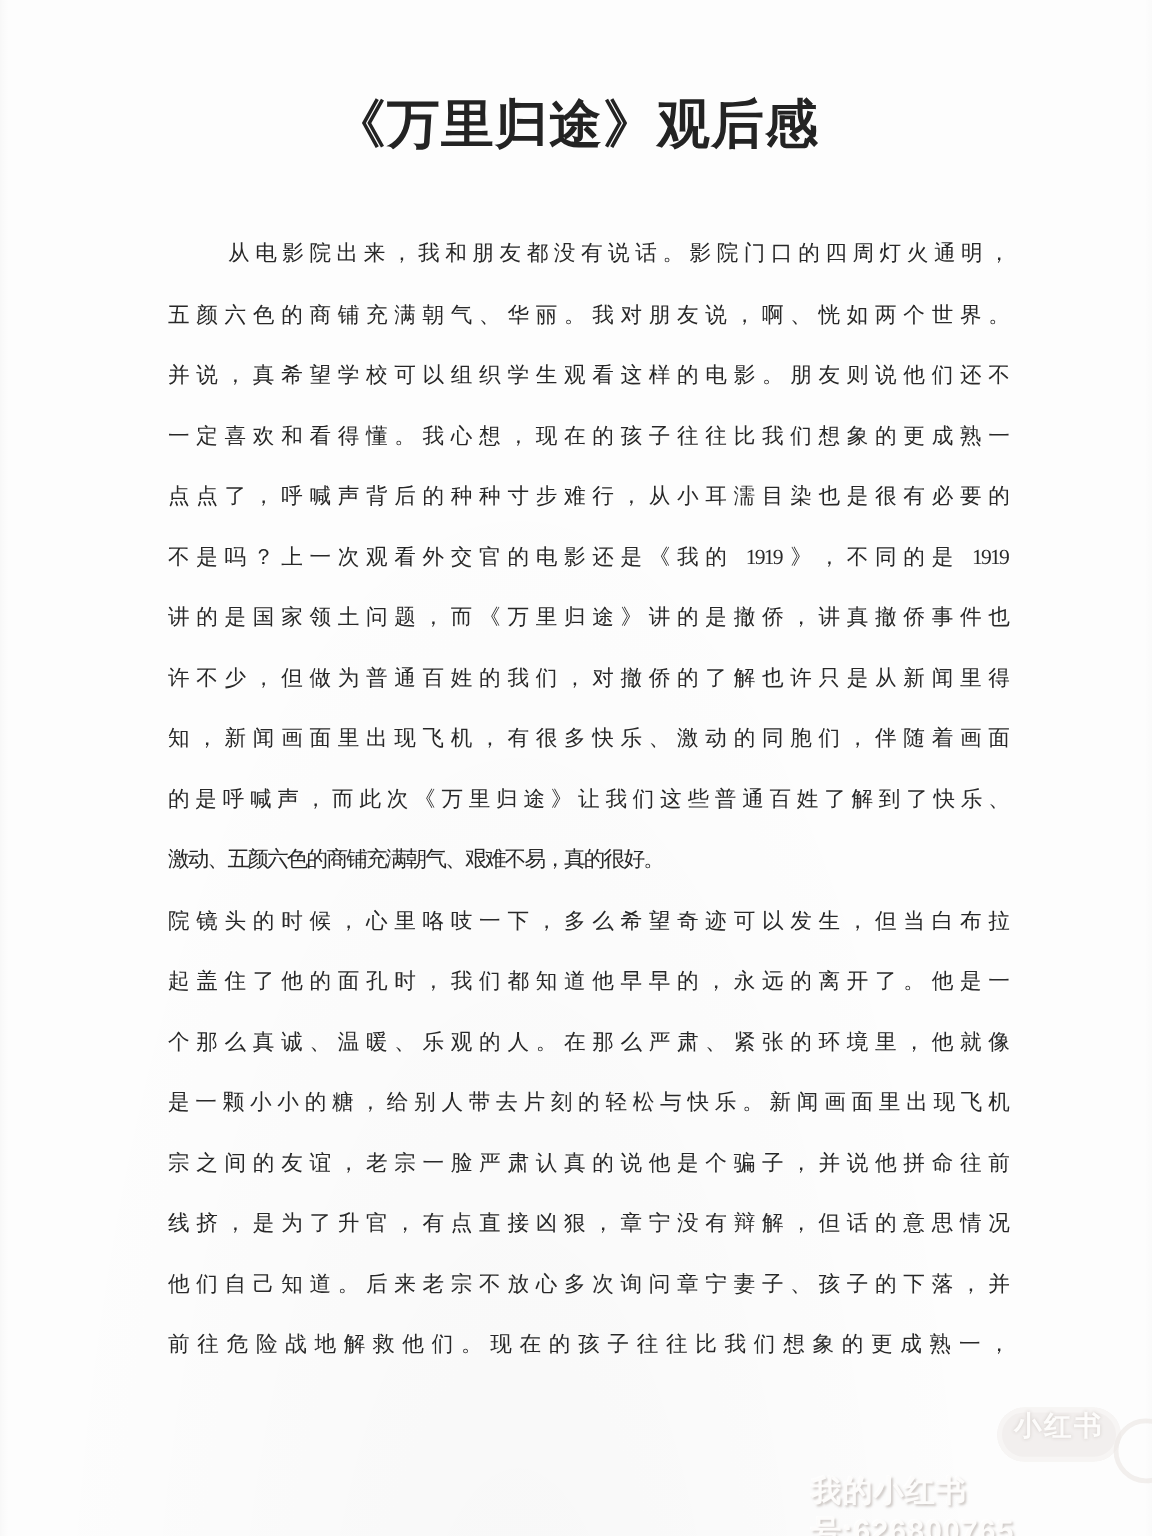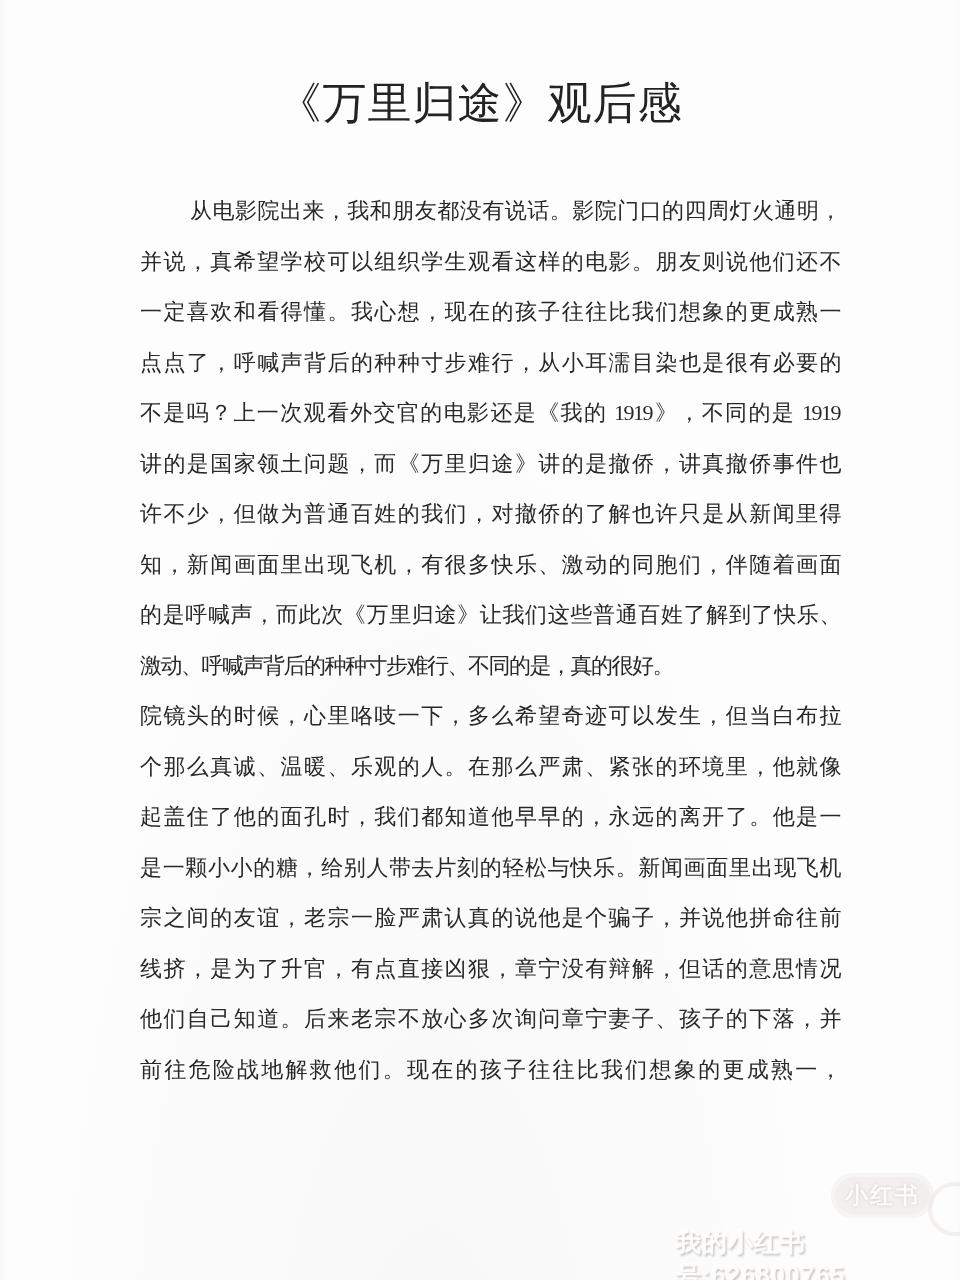--- a/index.html
+++ b/index.html
@@ -21,30 +21,30 @@
       radial-gradient(ellipse at 45% 118%, rgba(0,0,0,0.022), rgba(0,0,0,0) 55%),
       #fdfdfd;
   }
   .essay-title {
     position: absolute;
     top: 74px;
     left: 0;
     width: 100%;
     text-align: center;
     font-size: 44px;
-    font-weight: 400;
+    font-weight: 700;
     letter-spacing: 1px;
     color: #232323;
   }
   .essay-body {
     position: absolute;
     left: 140px;
     top: 186px;
     width: 700px;
-    font-size: 22px;
+    font-size: 18px;
     letter-spacing: -1.5px;
     line-height: 50.5px;
     color: #282828;
   }
   .line {
     text-align: justify;
     text-align-last: justify;
     white-space: nowrap;
   }
   .line.indent { text-indent: 50px; }
@@ -53,21 +53,20 @@
   .wm-badge {
     position: absolute;
     left: 831px;
     top: 1173px;
     width: 103px;
     height: 45px;
     border-radius: 23px;
     background: #f2efee;
     box-shadow: inset 0 0 0 4px #f7f5f4;
     display: flex;
-    align-items: center;
     justify-content: center;
     font-family: "Liberation Sans", sans-serif;
   }
   .wm-badge-label {
     color: #fdfcfb;
     font-size: 23px;
     font-weight: bold;
     letter-spacing: 2px;
     text-shadow: 0 0 3px rgba(205,199,195,0.95);
   }
@@ -96,33 +95,34 @@
 </head>
 <body>
 
 <div class="page">
 
   <div class="essay-title">《万里归途》观后感</div>
 
   <div class="essay-body">
 
     <div class="line indent">从电影院出来，我和朋友都没有说话。影院门口的四周灯火通明，</div>
+    <div class="line">五颜六色的商铺充满朝气、华丽。我对朋友说，啊、恍如两个世界。</div>
     <div class="line">并说，真希望学校可以组织学生观看这样的电影。朋友则说他们还不</div>
     <div class="line">一定喜欢和看得懂。我心想，现在的孩子往往比我们想象的更成熟一</div>
     <div class="line">点点了，呼喊声背后的种种寸步难行，从小耳濡目染也是很有必要的</div>
     <div class="line">不是吗？上一次观看外交官的电影还是《我的 1919》，不同的是 1919</div>
     <div class="line">讲的是国家领土问题，而《万里归途》讲的是撤侨，讲真撤侨事件也</div>
     <div class="line">许不少，但做为普通百姓的我们，对撤侨的了解也许只是从新闻里得</div>
     <div class="line">知，新闻画面里出现飞机，有很多快乐、激动的同胞们，伴随着画面</div>
     <div class="line">的是呼喊声，而此次《万里归途》让我们这些普通百姓了解到了快乐、</div>
-    <div class="line no-fill">激动、呼喊声背后的种种寸步难行、不同的是，真的很好。</div>
+    <div class="line no-fill">激动、五颜六色的商铺充满朝气、艰难不易，真的很好。</div>
 
     <div class="line">院镜头的时候，心里咯吱一下，多么希望奇迹可以发生，但当白布拉</div>
+    <div class="line">起盖住了他的面孔时，我们都知道他早早的，永远的离开了。他是一</div>
     <div class="line">个那么真诚、温暖、乐观的人。在那么严肃、紧张的环境里，他就像</div>
-    <div class="line">起盖住了他的面孔时，我们都知道他早早的，永远的离开了。他是一</div>
     <div class="line">是一颗小小的糖，给别人带去片刻的轻松与快乐。新闻画面里出现飞机</div>
     <div class="line">宗之间的友谊，老宗一脸严肃认真的说他是个骗子，并说他拼命往前</div>
     <div class="line">线挤，是为了升官，有点直接凶狠，章宁没有辩解，但话的意思情况</div>
     <div class="line">他们自己知道。后来老宗不放心多次询问章宁妻子、孩子的下落，并</div>
     <div class="line">前往危险战地解救他们。现在的孩子往往比我们想象的更成熟一，</div>
   </div>
 
   <div class="wm-badge">
     <span class="wm-badge-label">小红书</span>
   </div>

